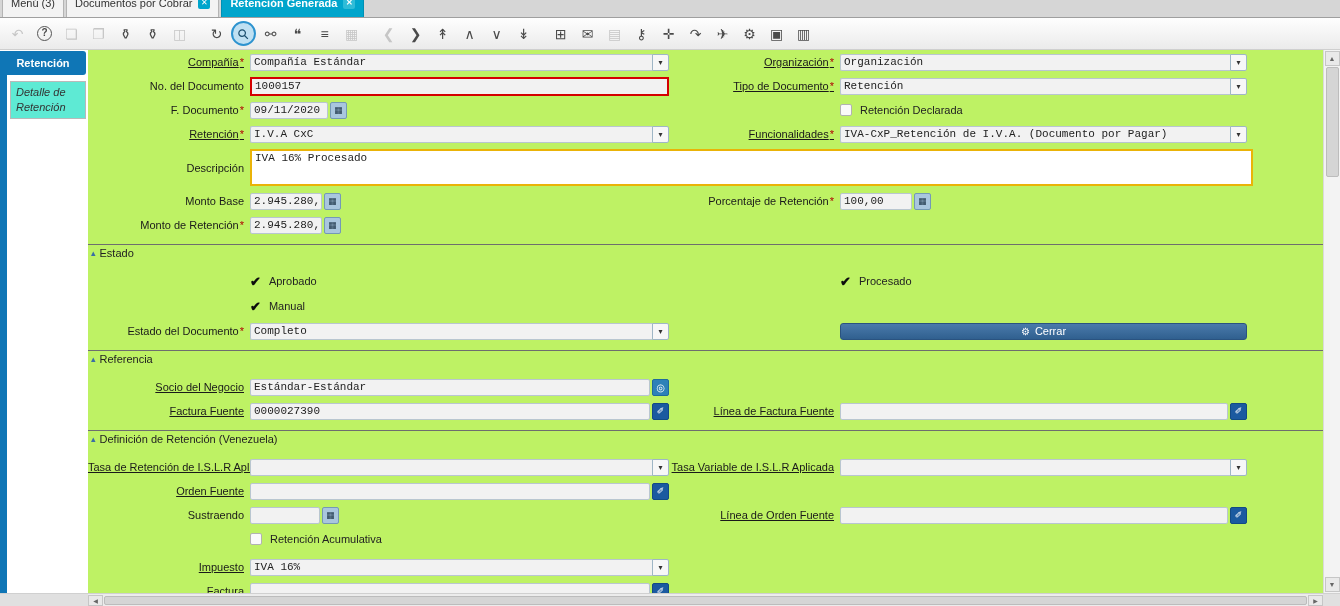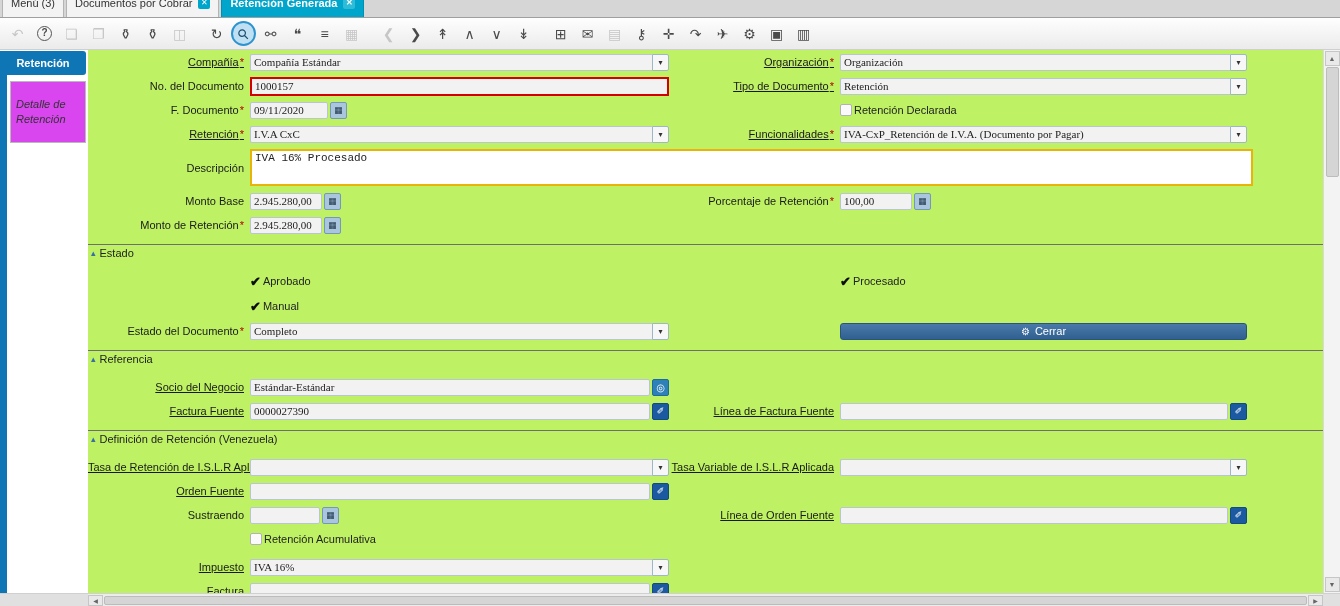--- a/index.html
+++ b/index.html
@@ -21,50 +21,50 @@
   .tbtn.active-tool{background:#bfe0f2;border-radius:50%;outline:2px solid #2d93cf;outline-offset:-1px;color:#1c4f6e}
   .rot45{display:inline-block;transform:rotate(-45deg)}
   .help-ring{width:15px;height:15px;border:1.5px solid #555;border-radius:50%;font-size:10px;line-height:12px;text-align:center;font-weight:bold}
   .tgap{width:6px}
 
   
   .bodyrow{flex:1;display:flex;min-height:0}
   .side{width:88px;flex:none;position:relative;background:#fff}
   .side-tab-active{position:absolute;top:1px;left:0;width:86px;height:24px;background:#0f76b6;color:#fff;font-weight:bold;display:flex;align-items:center;justify-content:center;border-radius:0 3px 3px 0;cursor:pointer}
   .side-strip{position:absolute;top:25px;bottom:0;left:0;width:7px;background:#0f76b6}
-  .side-sub{position:absolute;top:31px;left:10px;width:76px;border:1px solid #b9b9b9;background:#d946ef;color:#333;font-style:italic;padding:15px 5px;line-height:1.35;cursor:pointer}
+  .side-sub{position:absolute;top:31px;left:10px;width:76px;border:1px solid #b9b9b9;background:#5eead4;color:#333;font-style:italic;padding:3px 5px;line-height:1.35;cursor:pointer}
 
   
   .form{flex:1;background:#bef264;overflow:hidden}
   .frow{display:flex;align-items:center;height:24px}
   .lbl{width:162px;flex:none;text-align:right;padding-right:6px;color:#1a1a1a;white-space:nowrap;overflow:hidden}
   .lbl2{width:171px;flex:none;text-align:right;padding-right:6px;color:#1a1a1a;white-space:nowrap;overflow:hidden}
   .link{text-decoration:underline;cursor:pointer}
   .req::after{content:"*";color:#b00000;margin-left:1px}
   .fld-l{width:419px;flex:none;display:flex;align-items:center}
   .fld-r{width:407px;flex:none;display:flex;align-items:center}
   .fld-wide{width:1003px;flex:none;display:flex}
-  input.tf{background:#f2f2f2;border:1px solid #b9c6d0;height:17px;font-size:11px;font-family:Liberation Serif, serif;color:#222;padding:0 3px;border-radius:2px;outline:none}
+  input.tf{background:#f2f2f2;border:1px solid #b9c6d0;height:17px;font-size:11px;font-family:Liberation Mono, monospace;color:#222;padding:0 3px;border-radius:2px;outline:none}
   textarea.ta{background:#fff;border:2px solid #eab308;width:100%;height:37px;font-size:11px;font-family:Liberation Mono, monospace;color:#222;padding:1px 3px;resize:none;outline:none}
   .combo{display:flex;width:100%}
   .combo input{flex:1;min-width:0;border-right:none;border-radius:2px 0 0 2px}
   .combo-btn{width:17px;height:17px;flex:none;background:#f7f7f7;border:1px solid #9fb6c6;display:flex;align-items:center;justify-content:center;font-size:8px;color:#333;border-radius:0 2px 2px 0;cursor:pointer}
   .sq-btn{width:17px;height:17px;flex:none;display:flex;align-items:center;justify-content:center;border-radius:2px;margin-left:2px;cursor:pointer}
   .calc-btn{background:#a9c6de;border:1px solid #7499b5;color:#20384c;font-size:9px}
   .blue-btn{background:#1b5aa0;border:1px solid #124a85;color:#fff;font-size:9px}
   .teal-btn{background:#2e81b8;border:1px solid #1f6a9c;color:#fff;font-size:10px}
   .grow{flex:1;min-width:0}
   .hl-red{display:flex;width:100%;border:2px solid #d40000;align-items:flex-end}
   .hl-red input{flex:1;border:none;height:15px;border-radius:0}
   .amount{width:72px;flex:none;text-align:left}
   .datef{width:78px;flex:none}
   .smallf{width:70px;flex:none}
   .cb{width:12px;height:12px;border:1px solid #b2b2b2;background:#fafafa;flex:none;border-radius:2px;cursor:pointer}
   .cb-on{font-size:13px;font-weight:bold;color:#0d0d0d;line-height:13px;flex:none;cursor:pointer}
-  .cb-lbl{margin-left:2px;white-space:nowrap}
+  .cb-lbl{margin-left:8px;white-space:nowrap}
   .group{border-top:1px solid #6e6e6e;margin-top:7px}
   .ghdr{display:flex;align-items:center;height:16px;padding-left:3px;gap:4px;cursor:pointer}
   .gmark{color:#3a6ea5;font-size:9px}
   .mt8{margin-top:8px}
   .mt4{margin-top:4px}
   .cerrar{width:100%;height:17px;background:linear-gradient(#4a7aab,#30608f);border:1px solid #2a5380;color:#fff;border-radius:3px;display:flex;align-items:center;justify-content:center;gap:5px;font-size:11px;font-family:inherit;cursor:pointer}
   .cerrar .g{font-size:10px}
 
   
   .vscroll{width:17px;flex:none;background:#f3f3f3;border-left:1px solid #dadada;display:flex;flex-direction:column;align-items:center}

